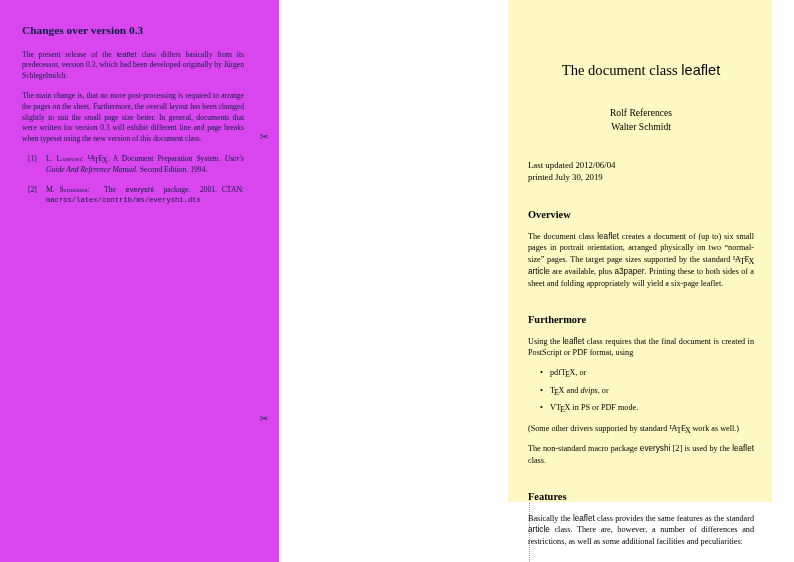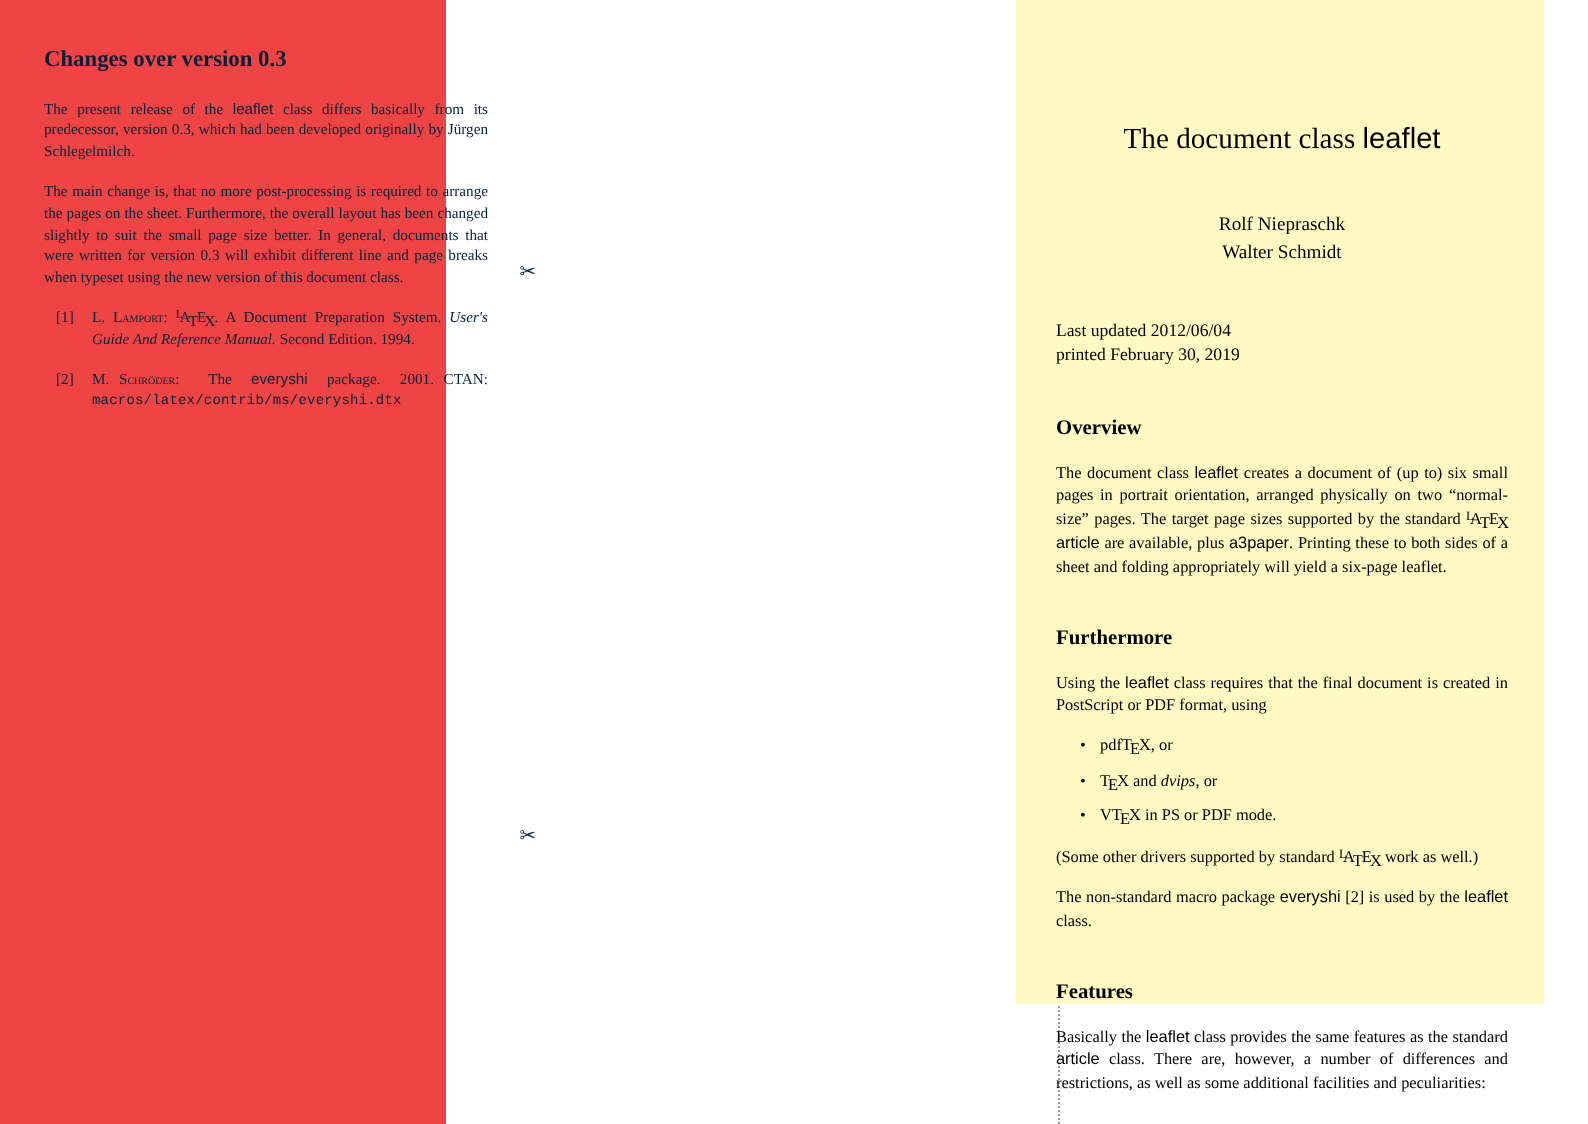--- a/index.html
+++ b/index.html
@@ -31,23 +31,23 @@
     width: 0;
     border-left: 1px dotted #9a9a9a;
   }
   .fold-line.center { left: 529px; }
 
   
   #panel-left {
     position: absolute;
     left: 0;
     top: 0;
-    width: 223px;
+    width: 279px;
     height: 562px;
-    background: #ef4444;
+    background: #d946ef;
     color: #0b1f38;
   }
   #panel-left .inner {
     position: absolute;
     left: 22px;
     top: 24px;
     width: 222px;
   }
   #panel-left h2 {
     font-family: "Liberation Serif", serif;
@@ -231,27 +231,27 @@
     <div class="cut-mark" style="top:131px">✂</div>
     <div class="cut-mark" style="top:413px">✂</div>
   </div>
 
   <div id="panel-right">
     <div class="inner">
 
       <h1 class="doc-title">The document class <span class="sf">leaflet</span></h1>
 
       <div class="authors">
-        <div>Rolf Niepraschk</div>
+        <div>Rolf References</div>
         <div>Walter Schmidt</div>
       </div>
 
       <div class="dates">
         <div>Last updated 2012/06/04</div>
-        <div>printed February 30, 2019</div>
+        <div>printed July 30, 2019</div>
       </div>
 
       <h3>Overview</h3>
       <p>The document class <span class="sf">leaflet</span> creates a document of (up to) six small pages in portrait orientation, arranged physically on two “normal-size” pages. The target page sizes supported by the standard <span class="latex"><span class="la">L</span>A<span class="e">T</span>E<span class="e">X</span></span> <span class="sf">article</span> are available, plus <span class="sf">a3paper</span>. Printing these to both sides of a sheet and folding appropriately will yield a six-page leaflet.</p>
 
       <h3>Furthermore</h3>
       <p>Using the <span class="sf">leaflet</span> class requires that the final document is created in PostScript or PDF format, using</p>
 
       <ul class="bullets">
         <li>pdf<span class="tex">T<span class="e">E</span>X</span>, or</li>

